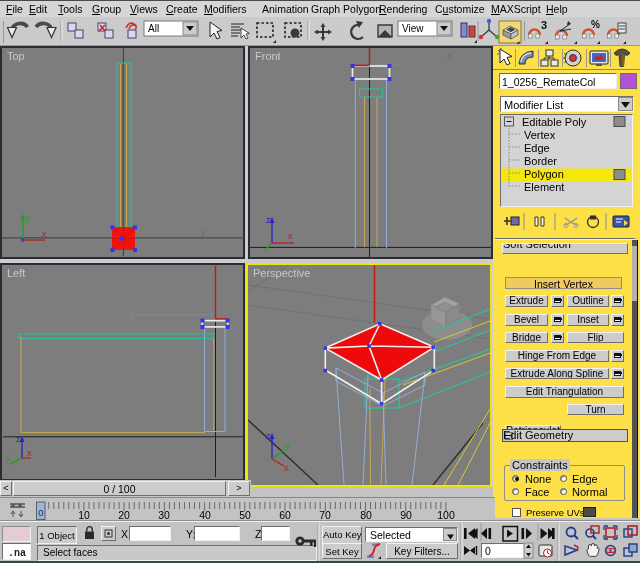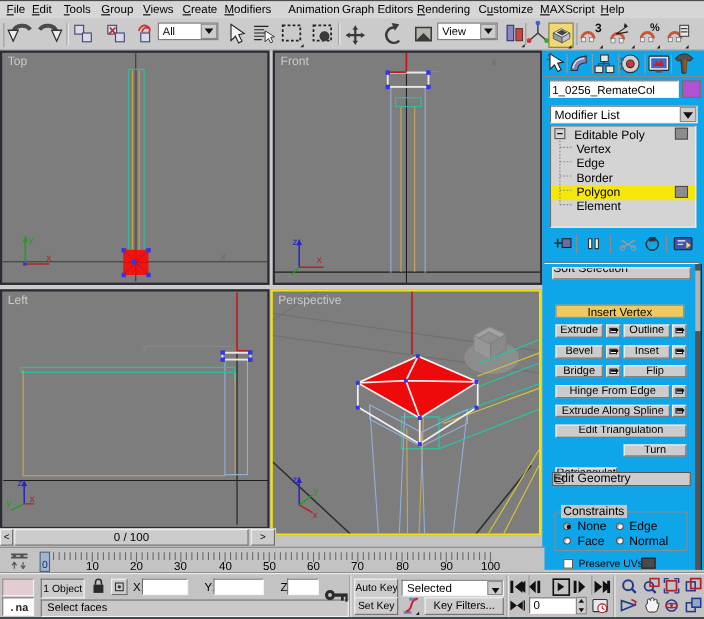--- a/index.html
+++ b/index.html
@@ -9,21 +9,21 @@
 #menubar{position:absolute;left:0;top:0;width:640px;height:17px;background:#d6d6d6;border-top:1px solid #494949;font-size:10.5px;color:#000;}
 #menubar span{position:absolute;top:2px;white-space:nowrap;}
 #menubar u{text-decoration:underline;}
 
 #toolbar{position:absolute;left:0;top:17px;width:640px;height:29px;background:#cbcbcb;border-bottom:1px solid #999999;}
 
 #vparea{position:absolute;left:0;top:46px;width:495px;height:441px;background:#cccccc;}
 .vp{position:absolute;background:#7d7d7d;border:2px solid #2b2b36;}
 .vplabel{position:absolute;left:5px;top:2px;color:#c9c9c9;font-size:11px;}
 
-#panel{position:absolute;left:493px;top:46px;width:147px;height:472px;background:#0ea5e9;text-decoration:underline;}
+#panel{position:absolute;left:493px;top:46px;width:147px;height:472px;background:#fde047;text-decoration:underline;}
 
 #timeslider{position:absolute;left:0;top:480px;width:251px;height:17px;background:#c6c6c6;}
 #ruler{position:absolute;left:0;top:497px;width:495px;height:25px;background:#c3c3c3;border-top:1px solid #888888;}
 #statusbar{position:absolute;left:0;top:521px;width:640px;height:42px;background:#c3c3c3;border-top:1px solid #f0f0f0;}
 .btn{position:absolute;background:#cccccc;border-top:1px solid #f2f2f2;border-left:1px solid #f2f2f2;border-right:1px solid #6e6e6e;border-bottom:1px solid #6e6e6e;font-size:10px;color:#000;text-align:center;white-space:nowrap;overflow:hidden;line-height:10px;}
 .sunken{position:absolute;background:#fff;border-top:1px solid #6e6e6e;border-left:1px solid #6e6e6e;border-right:1px solid #f2f2f2;border-bottom:1px solid #f2f2f2;}
 .lbl{position:absolute;font-size:10.5px;color:#000;}
 .setbox{position:absolute;left:2px;top:2px;width:7px;height:5px;border:1px solid #111;background:#fff;}
 .setbox:before{content:"";position:absolute;left:0;top:0;width:7px;height:2px;background:#111;}
 .radio{position:absolute;width:7px;height:7px;border-radius:50%;background:#fff;border:1px solid #525252;box-shadow:inset 1px 1px 0 #999999;}
@@ -33,21 +33,21 @@
 <div id="root">
   <div id="menubar">
     <span style="left:6px"><u>F</u>ile</span>
     <span style="left:29px"><u>E</u>dit</span>
     <span style="left:58px"><u>T</u>ools</span>
     <span style="left:92px"><u>G</u>roup</span>
     <span style="left:130px"><u>V</u>iews</span>
     <span style="left:166px"><u>C</u>reate</span>
     <span style="left:204px"><u>M</u>odifiers</span>
     <span style="left:262px">Animation</span>
-    <span style="left:311px">Graph Editors</span>
+    <span style="left:311px">Graph Polygon</span>
     <span style="left:379px"><u>R</u>endering</span>
     <span style="left:435px">C<u>u</u>stomize</span>
     <span style="left:491px"><u>M</u>AXScript</span>
     <span style="left:546px"><u>H</u>elp</span>
   </div>
   <div id="toolbar">
   <svg width="640" height="28" style="position:absolute;left:0;top:0">
 
     <line x1="3.5" y1="4" x2="3.5" y2="26" stroke="#979797"></line>
     <path d="M12 12 a8.5 7.5 0 0 1 15.5 -2" fill="none" stroke="#4a4a4a" stroke-width="3.6"></path>

